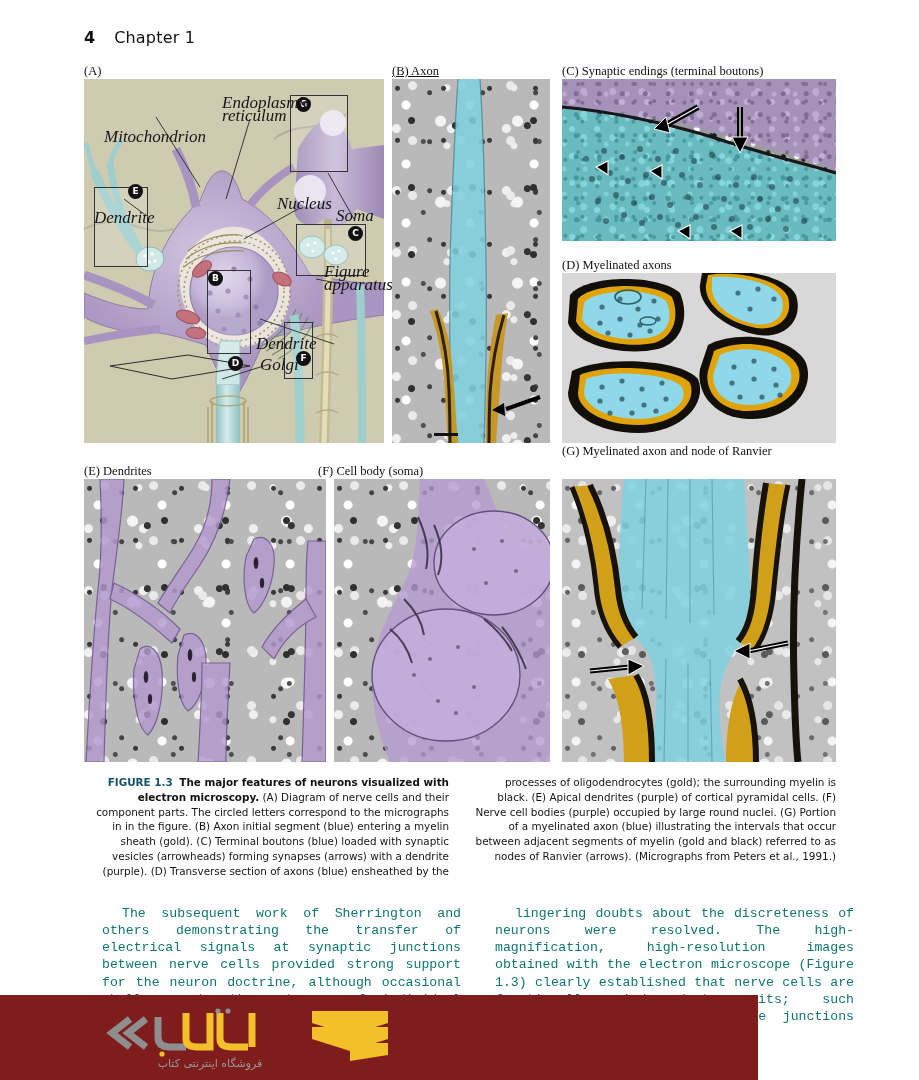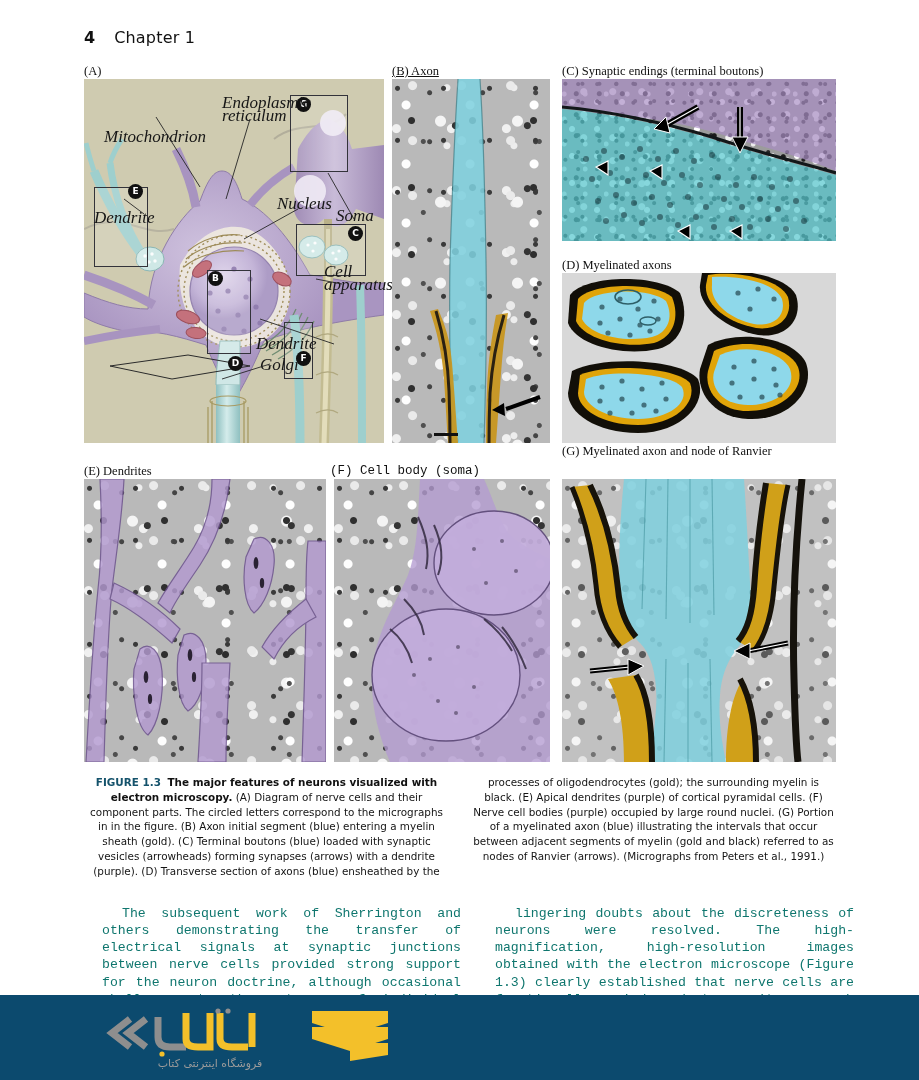--- a/index.html
+++ b/index.html
@@ -62,50 +62,50 @@
   .vesicles{
     background-image:
       radial-gradient(circle at 30% 30%, rgba(20,40,45,.85) 0 2.4px, transparent 3.2px),
       radial-gradient(circle at 72% 66%, rgba(20,40,45,.8) 0 2.2px, transparent 3px);
     background-size:12px 12px,15px 15px;
   }
 
   
   .caption{position:absolute;left:84px;top:775px;width:752px;
     font-family:"DejaVu Sans",sans-serif;font-size:10.4px;line-height:1.42;color:#141414;
-    column-count:2;column-gap:22px;text-align:center;}
+    column-count:2;column-gap:22px;text-align:right;}
   .caption b.fignum{color:#14526b;font-weight:bold;}
   .caption b.figtitle{color:#111;font-weight:bold;}
 
   
   .body2col{position:absolute;left:102px;top:905px;width:752px;
     font-family:Liberation Mono, monospace;font-size:13.2px;line-height:1.30;color:#0f766e;
     column-count:2;column-gap:34px;text-align:justify;}
   .body2col p{margin:0;text-indent:20px;}
 
   
-  .footer{position:absolute;left:0;top:995px;width:919px;height:85px;background:#0c4a6e;}
+  .footer{position:absolute;left:0;top:995px;width:758px;height:85px;background:#7f1d1d;}
   .fa-sub{font-family:"DejaVu Sans",sans-serif;font-size:11px;color:#9a9a9a;direction:rtl;}
 </style>
 </head>
 <body>
 
 <div class="page">
 
   <div class="runhead">
     <span class="pnum">4</span>
     <span class="chap">Chapter 1</span>
   </div>
 
   <div class="plabel" style="left:84px;top:64px;">(A)</div>
   <div class="plabel" style="left:392px;top:64px;text-decoration:underline;">(B)  Axon</div>
   <div class="plabel" style="left:562px;top:64px;">(C)  Synaptic endings (terminal boutons)</div>
   <div class="plabel" style="left:562px;top:258px;text-align:right;">(D)  Myelinated axons</div>
   <div class="plabel" style="left:84px;top:464px;">(E)  Dendrites</div>
-  <div class="plabel" style="left:330px;top:464px;font-family:Liberation Mono, monospace;">(F)  Cell body (soma)</div>
+  <div class="plabel" style="left:318px;top:464px;">(F)  Cell body (soma)</div>
   <div class="plabel" style="left:562px;top:444px;">(G)  Myelinated axon and node of Ranvier</div>
 
   <div class="frame" id="panelA">
     <svg class="ill" viewBox="0 0 300 364" preserveAspectRatio="none">
       <defs>
         <linearGradient id="pg" x1="0" y1="0" x2="1" y2="0">
           <stop offset="0%" stop-color="#9e89b6"></stop>
             <stop offset="45%" stop-color="#c8bada"></stop>
             <stop offset="100%" stop-color="#9b86b4"></stop>
         </linearGradient>
@@ -257,21 +257,21 @@
     <div class="circ" style="left:264px;top:147px;">C</div>
     <div class="circ" style="left:212px;top:272px;">F</div>
     <div class="circ" style="left:144px;top:277px;">D</div>
   </div>
 
   <div class="lbl" style="left:104px;top:105px;margin-top:22px;">Mitochondrion</div>
   <div class="lbl" style="left:222px;top:93px;">Endoplasmic</div>
   <div class="lbl" style="left:222px;top:106px;">reticulum</div>
   <div class="lbl" style="left:277px;top:194px;">Nucleus</div>
   <div class="lbl" style="left:336px;top:206px;">Soma</div>
-  <div class="lbl" style="left:324px;top:262px;">Cell</div>
+  <div class="lbl" style="left:324px;top:262px;">Figure</div>
   <div class="lbl" style="left:324px;top:275px;">apparatus</div>
   <div class="lbl" style="left:94px;top:208px;">Dendrite</div>
   <div class="lbl" style="left:256px;top:334px;">Dendrite</div>
   <div class="lbl" style="left:260px;top:355px;">Golgi</div>
 
   <svg style="position:absolute;left:84px;top:79px;width:300px;height:364px;pointer-events:none;" viewBox="0 0 300 364">
     <g stroke="#262626" stroke-width="0.9" fill="none">
       <path d="M72 38 L116 108"></path>
       <path d="M166 40 L142 120"></path>
       <path d="M214 130 L160 160"></path>

